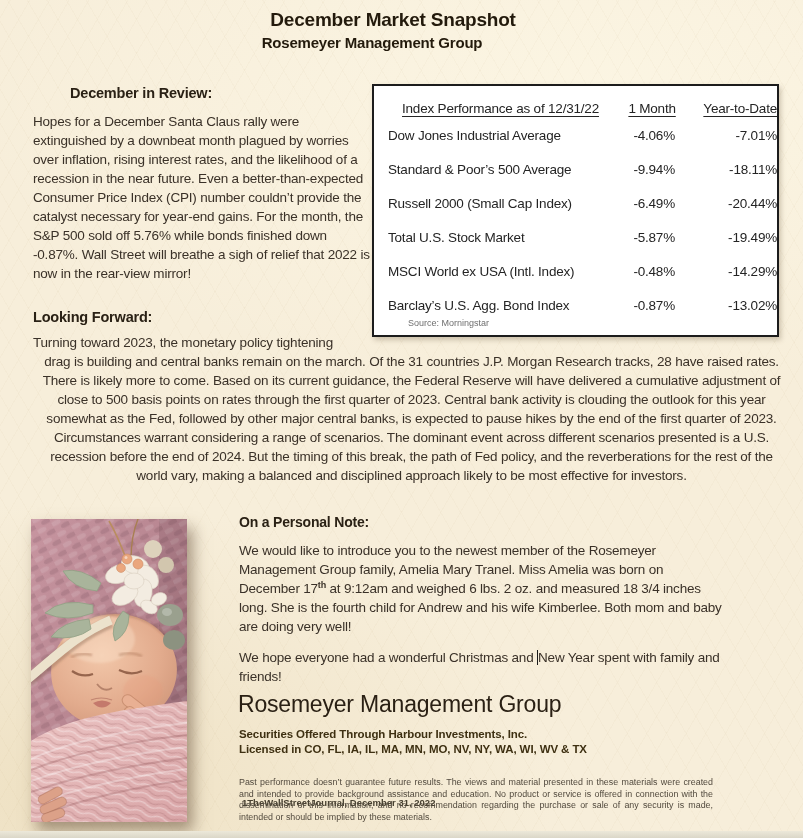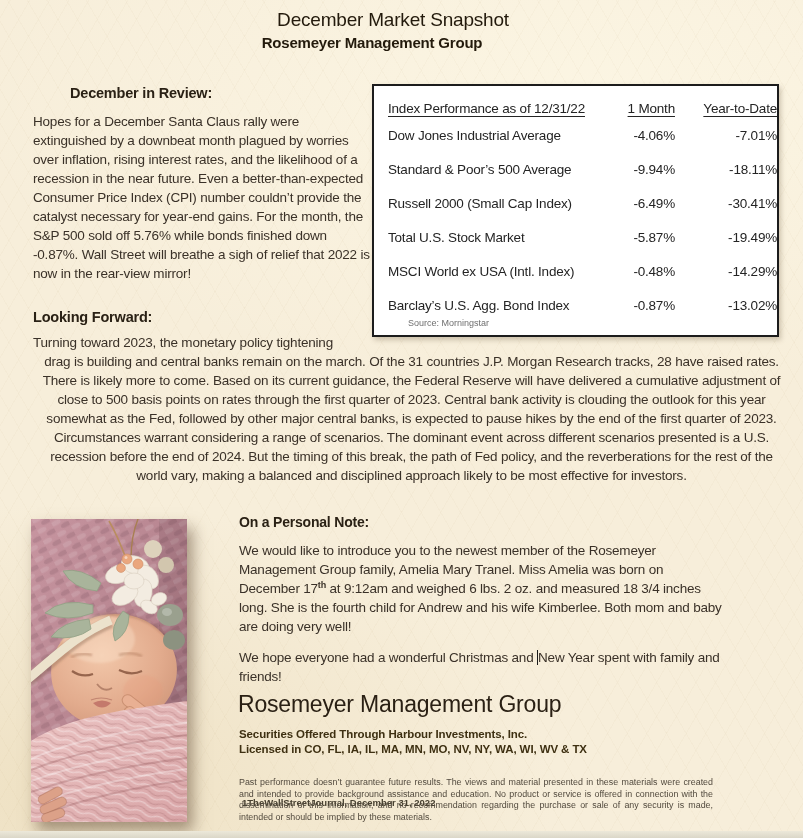--- a/index.html
+++ b/index.html
@@ -12,37 +12,37 @@
     background-image:
       repeating-linear-gradient(60deg, rgba(190,165,120,0.05) 0 1px, transparent 1px 17px),
       repeating-linear-gradient(-60deg, rgba(190,165,120,0.05) 0 1px, transparent 1px 17px),
       radial-gradient(900px 420px at 75% 12%, rgba(252,246,228,0.9), rgba(252,246,228,0) 70%),
       radial-gradient(700px 420px at 8% 95%, rgba(231,214,176,0.55), rgba(231,214,176,0) 70%);
   }
   .abs{position:absolute;}
   .body-text{font-size:13.5px;line-height:19px;letter-spacing:-0.2px;color:#3a3128;}
   .section-heading{font-size:14.5px;font-weight:bold;color:#2a2115;letter-spacing:-0.2px;}
   .title-wrap{left:0;top:9px;width:744px;text-align:center;color:#231a0c;}
-  .page-title{font-size:19px;font-weight:normal;letter-spacing:-0.2px;padding-left:42px;}
+  .page-title{font-size:19px;font-weight:bold;letter-spacing:-0.2px;padding-left:42px;}
   .page-subtitle{font-size:15px;font-weight:bold;margin-top:3px;letter-spacing:-0.2px;}
 
   .perf-table{
     left:372px;top:84px;width:407px;height:253px;box-sizing:border-box;
     background:#ffffff;border:2px solid #1c1c1c;
     box-shadow:2px 3px 5px rgba(80,60,30,0.25);
   }
   table.perf{border-collapse:collapse;width:100%;table-layout:fixed;
     font-size:13.5px;letter-spacing:-0.2px;color:#242424;}
   table.perf col.c1{width:238px;} table.perf col.c2{width:60px;} table.perf col.c3{width:101px;}
   table.perf th, table.perf td{font-weight:normal;padding:0;vertical-align:middle;white-space:nowrap;}
   table.perf th{height:30px;vertical-align:bottom;padding-bottom:2px;}
   table.perf td{height:34px;}
   table.perf .c1cell{text-align:left;padding-left:14px;}
   table.perf .num{text-align:right;}
-  table.perf th u, table.perf th span{text-decoration:underline;text-underline-offset:3px;}
+  table.perf th u, table.perf th span{text-decoration:underline;text-underline-offset:3px;margin-left:14px;}
   .tbl-source{left:14px;top:232px;font-size:9px;color:#6f6f6f;letter-spacing:0;margin-left:20px;}
 
   .review-heading{left:33px;top:85px;margin-left:37px;}
   .review-body{left:33px;top:112px;width:338px;}
   .looking-heading{left:33px;top:309px;}
   .lf-line1{left:33px;top:333px;width:400px;}
   .lf-body{left:33px;top:352px;width:757px;text-align:center;}
 
   .photo-frame{left:31px;top:519px;width:156px;height:303px;
     box-shadow:6px 9px 14px rgba(90,65,45,0.5);background:#b98a94;}
@@ -96,21 +96,21 @@
         <td class="num">-7.01%</td>
       </tr>
       <tr>
         <td class="c1cell">Standard &amp; Poor’s 500 Average</td>
         <td class="num">-9.94%</td>
         <td class="num">-18.11%</td>
       </tr>
       <tr>
         <td class="c1cell">Russell 2000 (Small Cap Index)</td>
         <td class="num">-6.49%</td>
-        <td class="num">-30.41%</td>
+        <td class="num">-20.44%</td>
       </tr>
       <tr>
         <td class="c1cell">Total U.S. Stock Market</td>
         <td class="num">-5.87%</td>
         <td class="num">-19.49%</td>
       </tr>
       <tr>
         <td class="c1cell">MSCI World ex USA (Intl. Index)</td>
         <td class="num">-0.48%</td>
         <td class="num">-14.29%</td>

